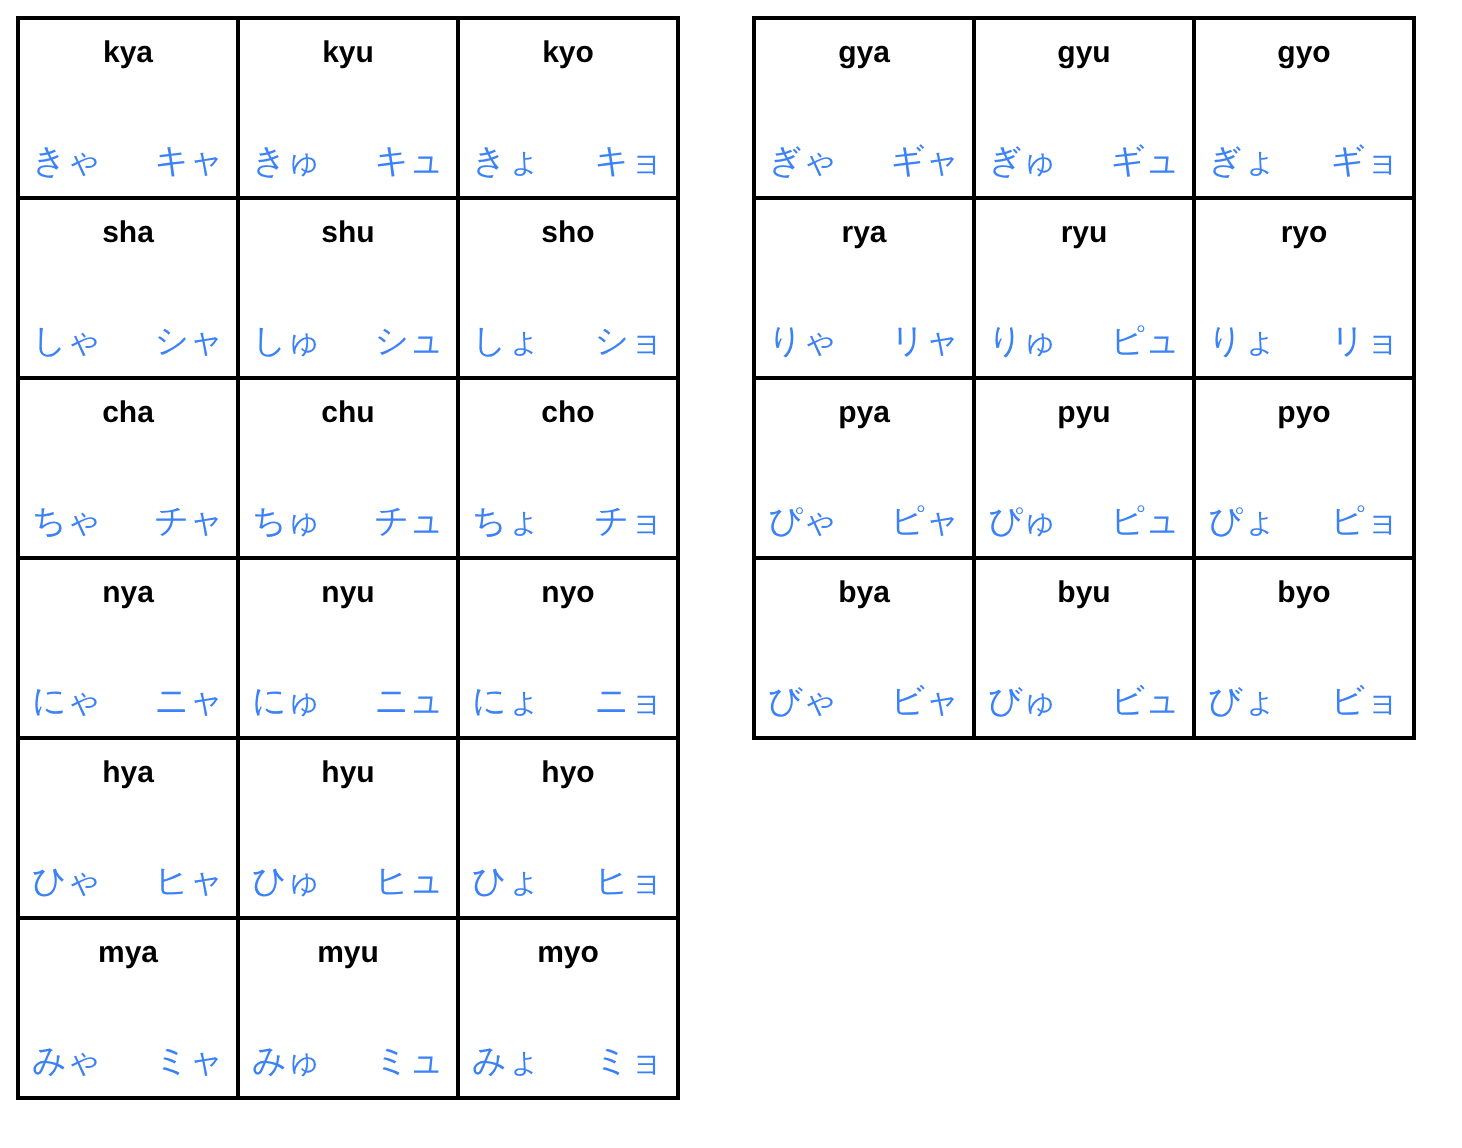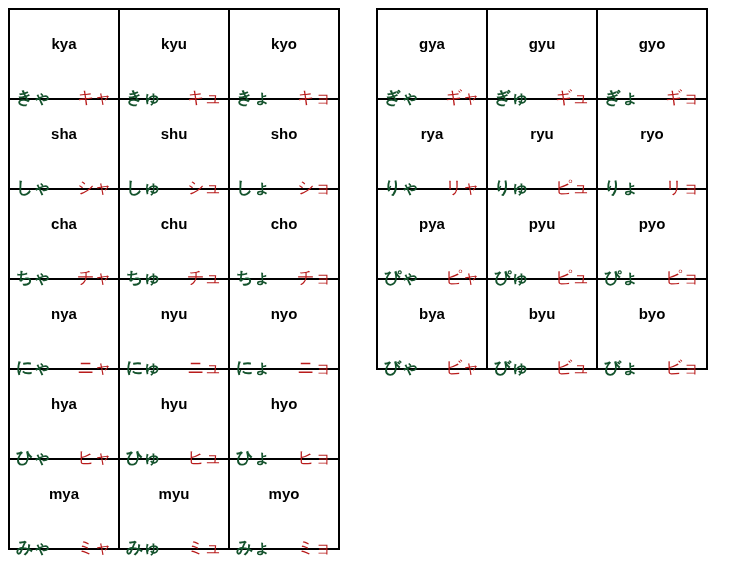--- a/index.html
+++ b/index.html
@@ -22,43 +22,41 @@
     height: 88px;
     padding: 0;
     vertical-align: top;
   }
   .cell {
     width: 100%;
     height: 100%;
     display: flex;
     flex-direction: column;
     box-sizing: border-box;
-    margin-top: 17px;
   }
   .romaji {
     text-align: center;
     font-weight: bold;
     font-size: 15px;
     padding-top: 8px;
   }
   .kana-row {
     margin-top: auto;
     display: flex;
     justify-content: space-between;
     align-items: flex-end;
     padding: 0 6px 6px 6px;
     font-size: 17px;
   }
   .hira {
-    color: #14532d;
+    color: #3b82f6;
     font-family: "MS Mincho", "Hiragino Mincho ProN", serif;
-    font-weight: bold;
   }
   .kata {
-    color: #b91c1c;
+    color: #3b82f6;
     font-family: Liberation Mono, monospace;
   }
 </style>
 </head>
 <body>
 
 <div class="tables">
 
 <table>
 <tbody>

